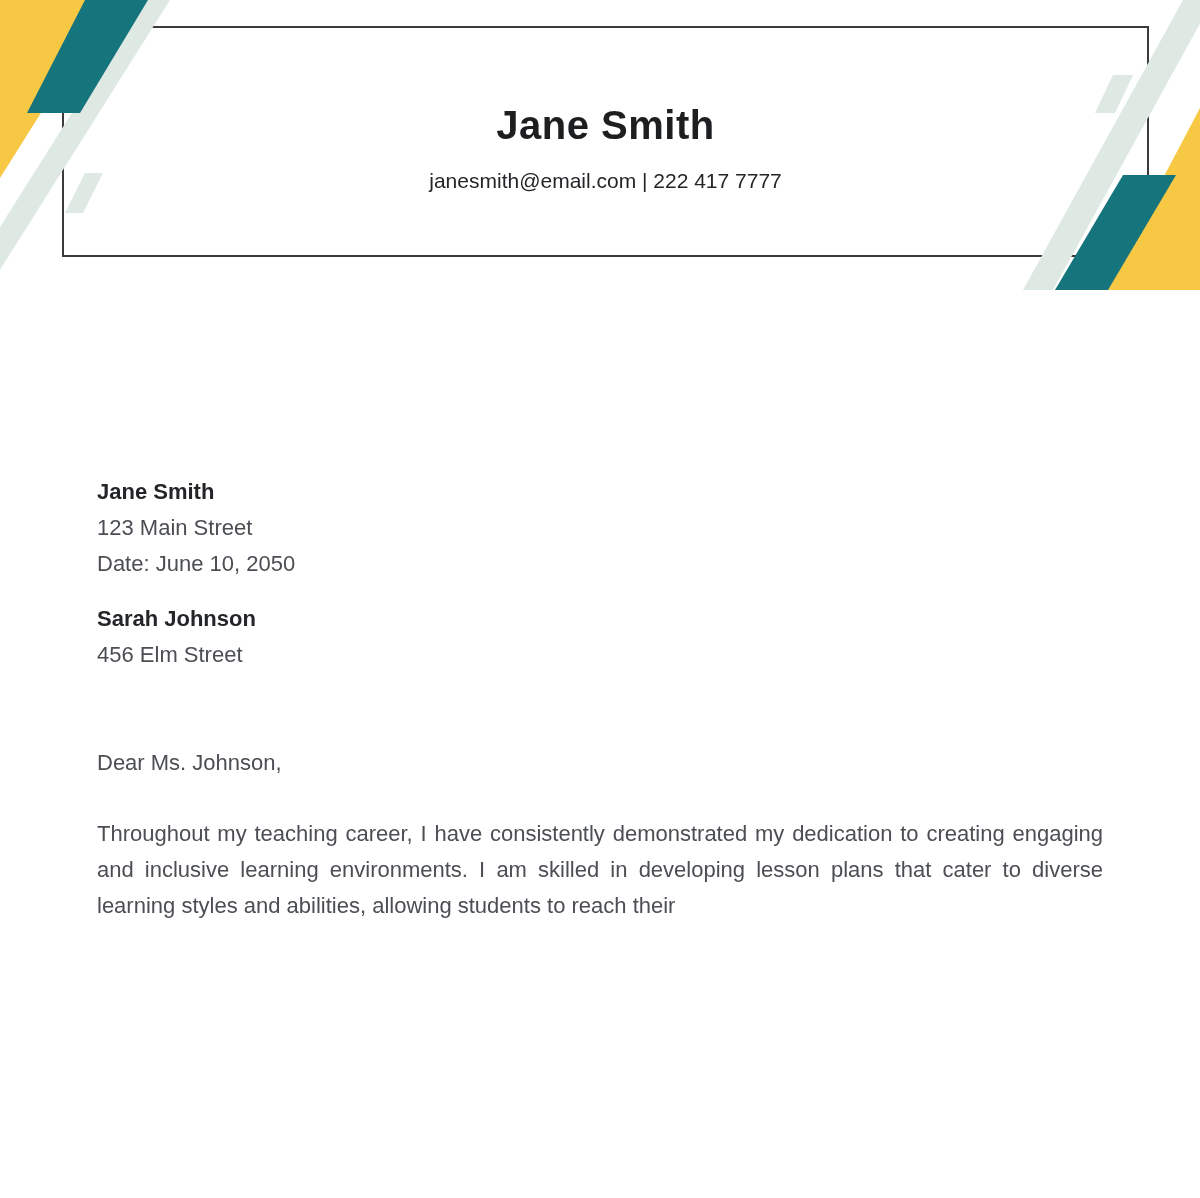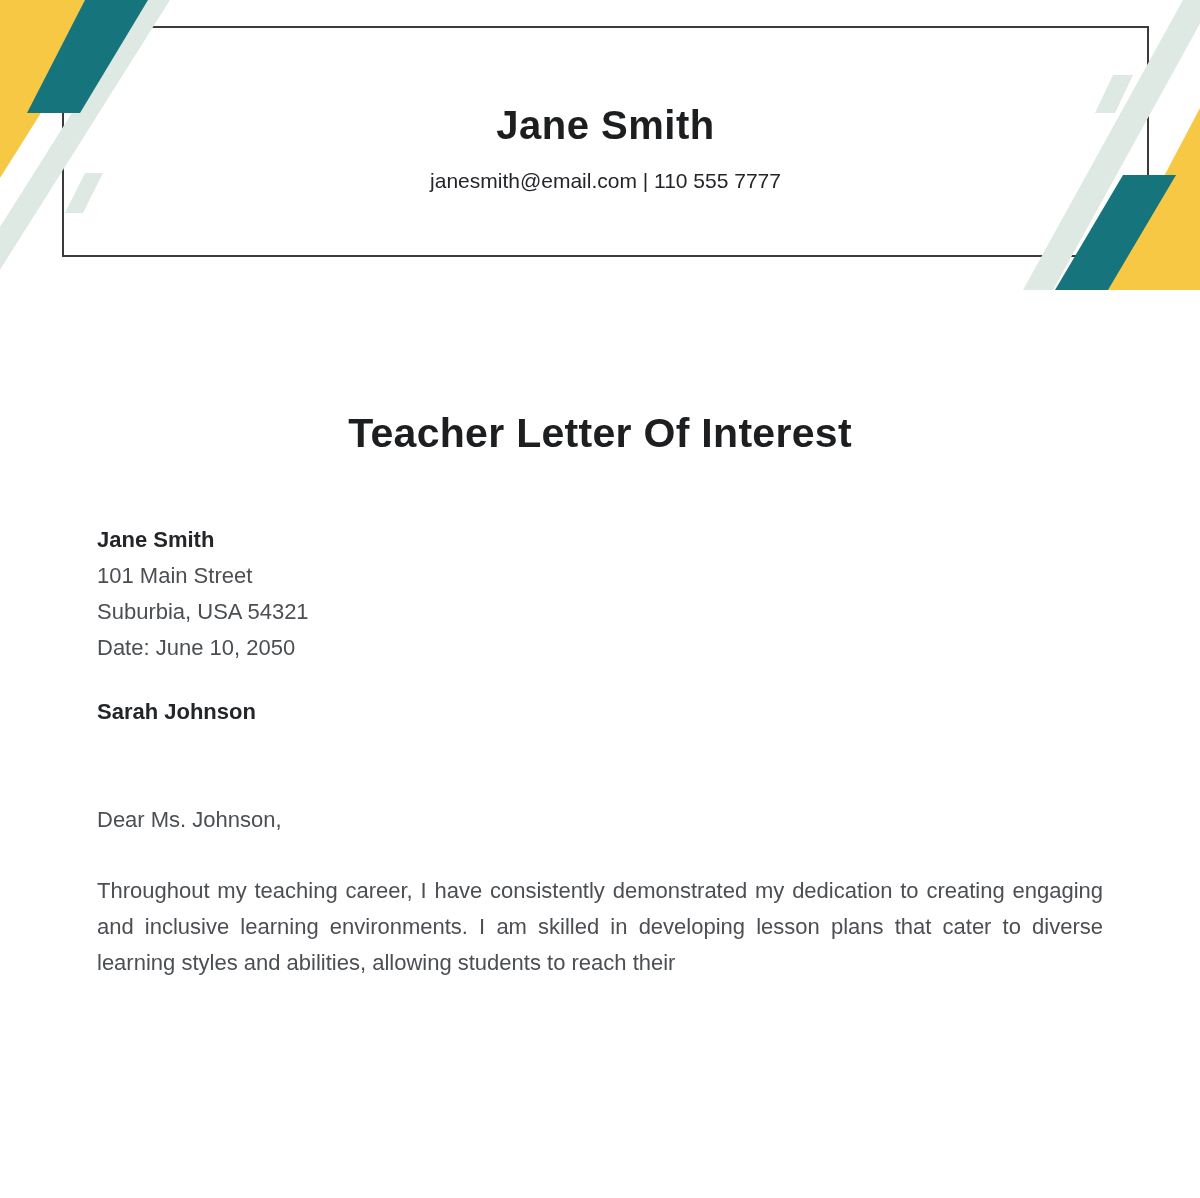--- a/index.html
+++ b/index.html
@@ -49,21 +49,21 @@
     font-size: 41px; line-height: 48px; font-weight: 700;
     text-align: center;
     color: var(--heading, #1D1E20);
     letter-spacing: 0.3px;
   }
   .block {
     font-size: 22px; line-height: 36px;
     color: var(--body, #4B4E53);
   }
   .sender-block { margin-top: 65px; }
-  .recipient-block { margin-top: 28px; }
+  .recipient-block { margin-top: 19px; }
   .block .bold-line { font-weight: 700; color: var(--name_dark, #232528); }
   .salutation {
     margin: 72px 0 4px 0;
     font-size: 22px; line-height: 36px;
     color: var(--body, #4B4E53);
   }
   .para {
     margin: 35px 0 0 0;
     font-size: 22px; line-height: 36px;
     color: var(--body, #4B4E53);
@@ -87,36 +87,35 @@
       <polygon class="f-mint" points="85,173 103,173 83,213 65,213"></polygon>
       <polygon class="f-mint" points="1183,0 1213,0 1053,290 1023,290"></polygon>
       <polygon class="f-mint" points="1113,75 1133,75 1115,113 1095,113"></polygon>
 
       <polygon class="f-teal" points="85,0 148,0 80,113 27,113"></polygon>
       <polygon class="f-teal" points="1123,175 1176,175 1108,290 1055,290"></polygon>
     </svg>
 
     <div class="header-text">
       <div class="header-name">Jane Smith</div>
-      <div class="header-contact">janesmith@email.com | 110 555 7777</div>
+      <div class="header-contact">janesmith@email.com | 222 417 7777</div>
     </div>
   </div>
 
   <div class="letter">
-    <h1 class="doc-title">Teacher Letter Of Interest</h1>
 
     <div class="block sender-block">
       <div class="bold-line">Jane Smith</div>
-      <div>101 Main Street</div>
-      <div>Suburbia, USA 54321</div>
+      <div>123 Main Street</div>
       <div>Date: June 10, 2050</div>
     </div>
 
     <div class="block recipient-block">
       <div class="bold-line">Sarah Johnson</div>
+      <div>456 Elm Street</div>
     </div>
 
     <p class="salutation">Dear Ms. Johnson,</p>
 
     <p class="para">Throughout my teaching career, I have consistently demonstrated my dedication to creating engaging and inclusive learning environments. I am skilled in developing lesson plans that cater to diverse learning styles and abilities, allowing students to reach their</p>
   </div>
 
 </div>
 
 </body></html>

